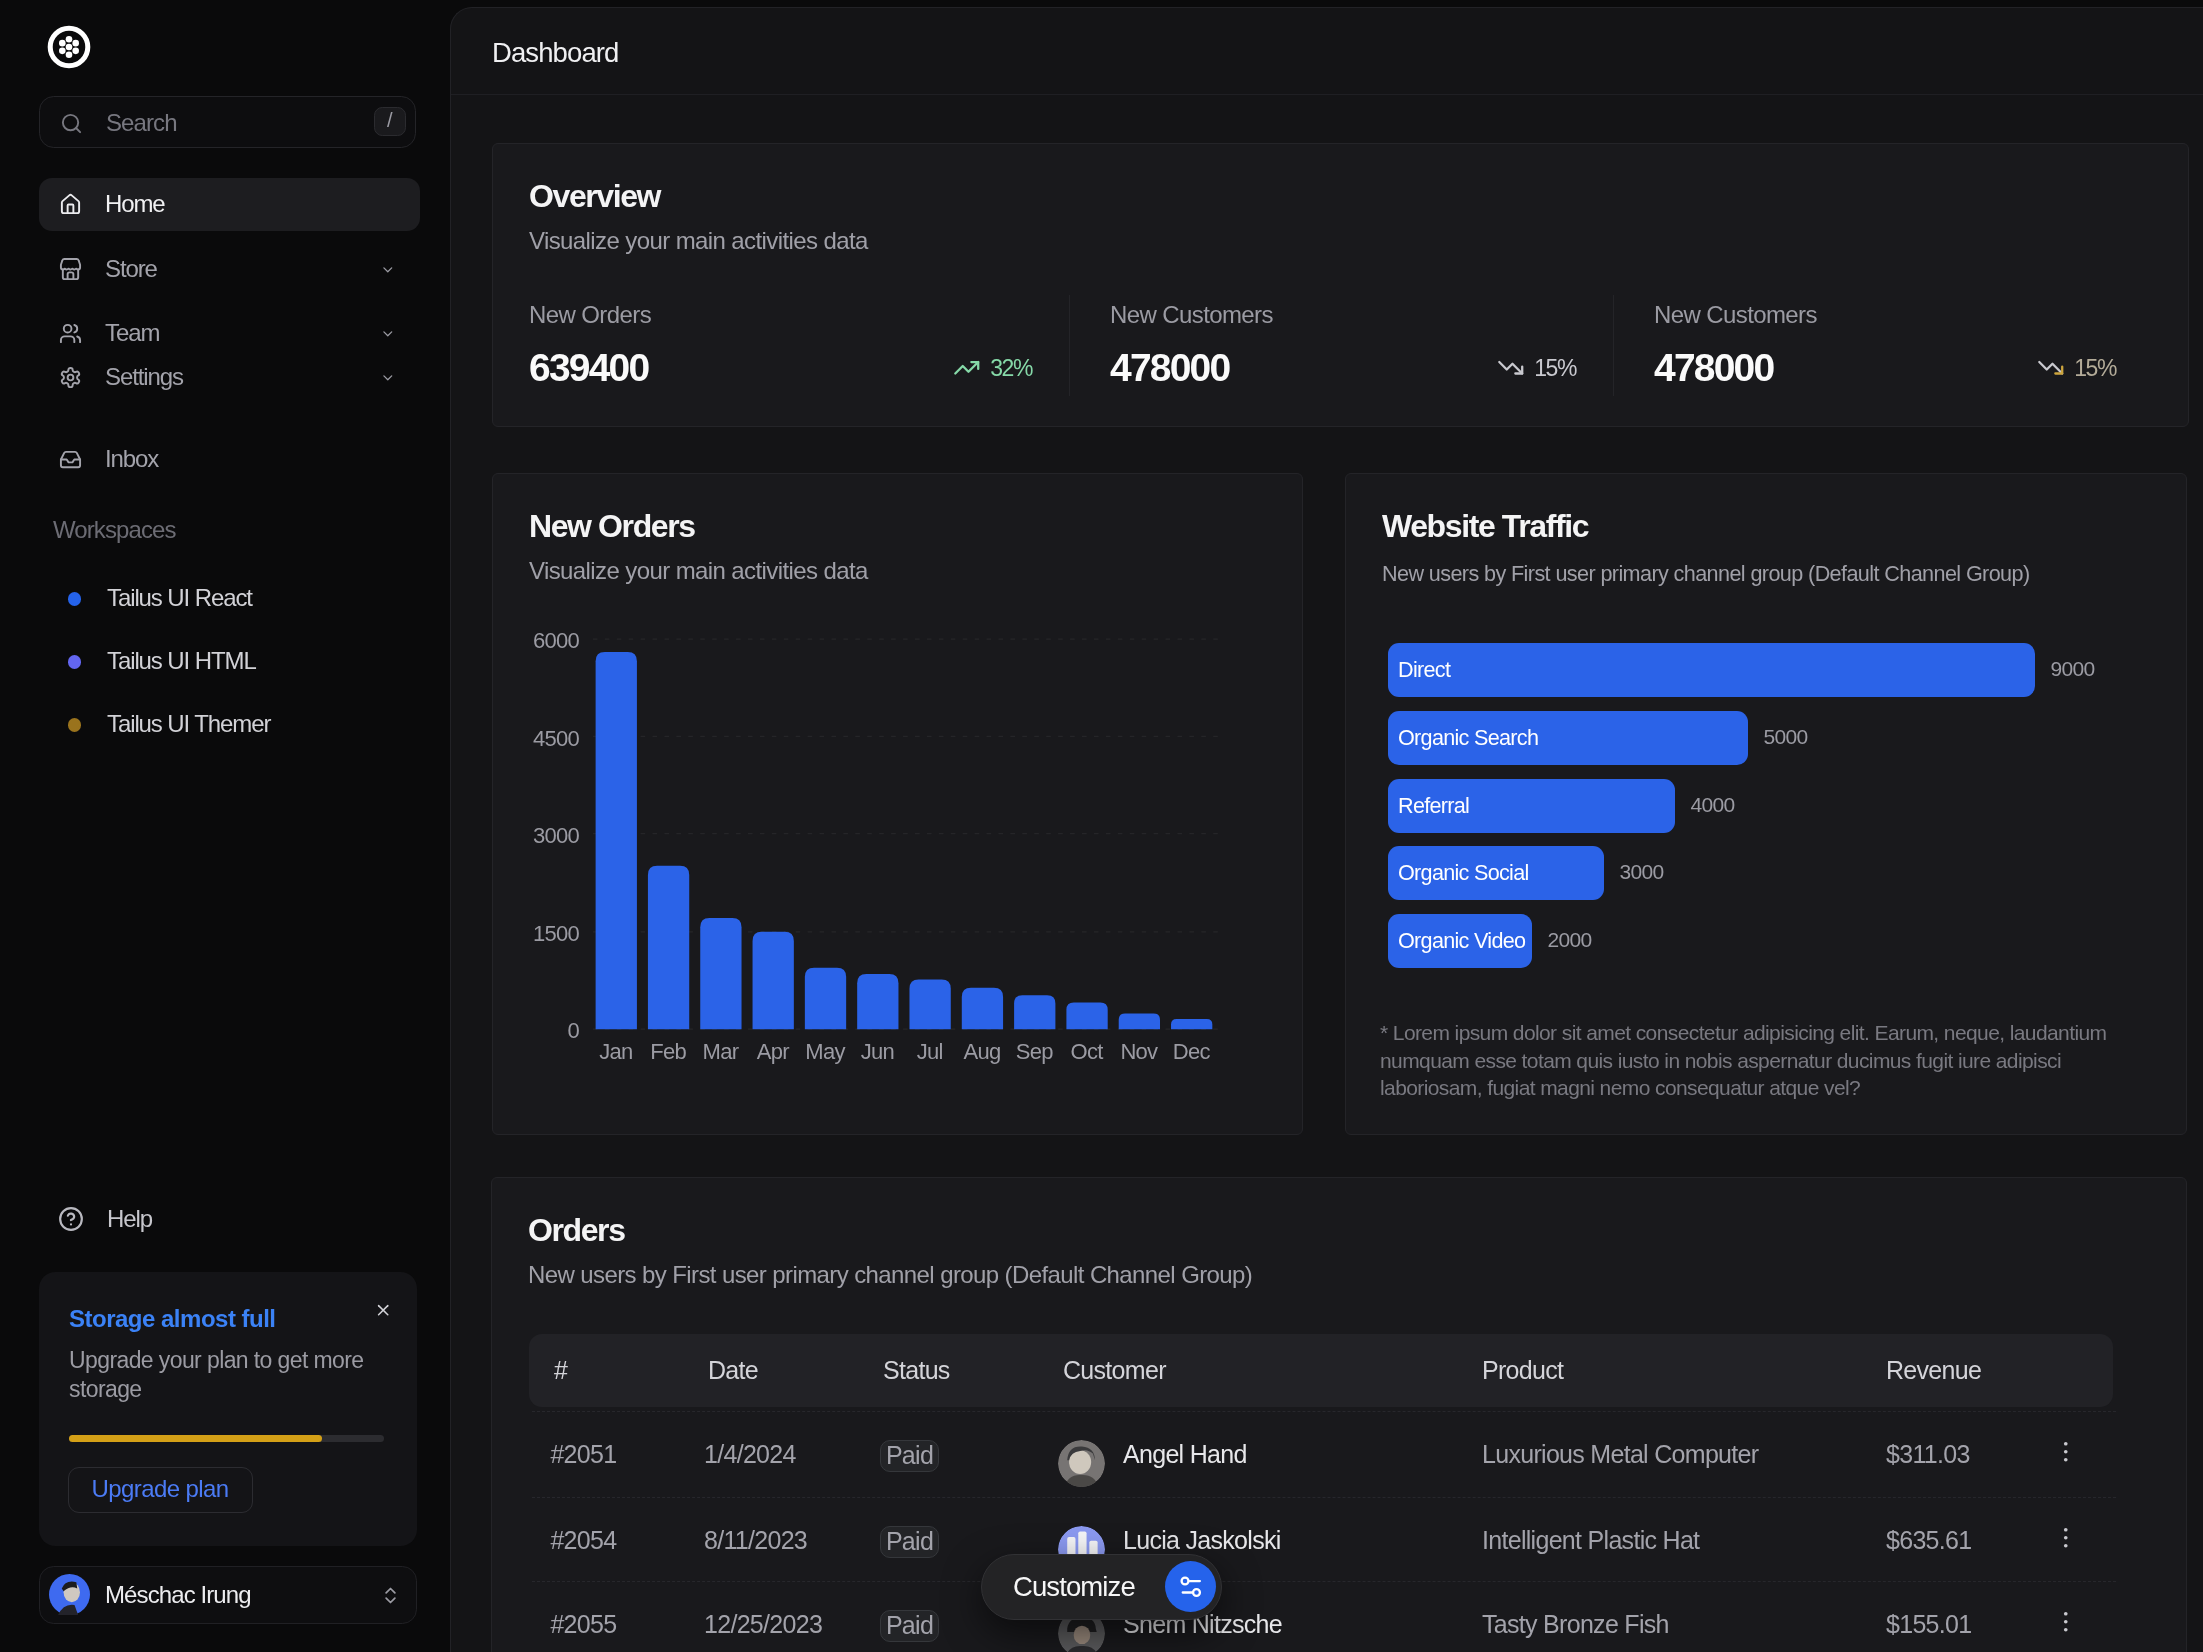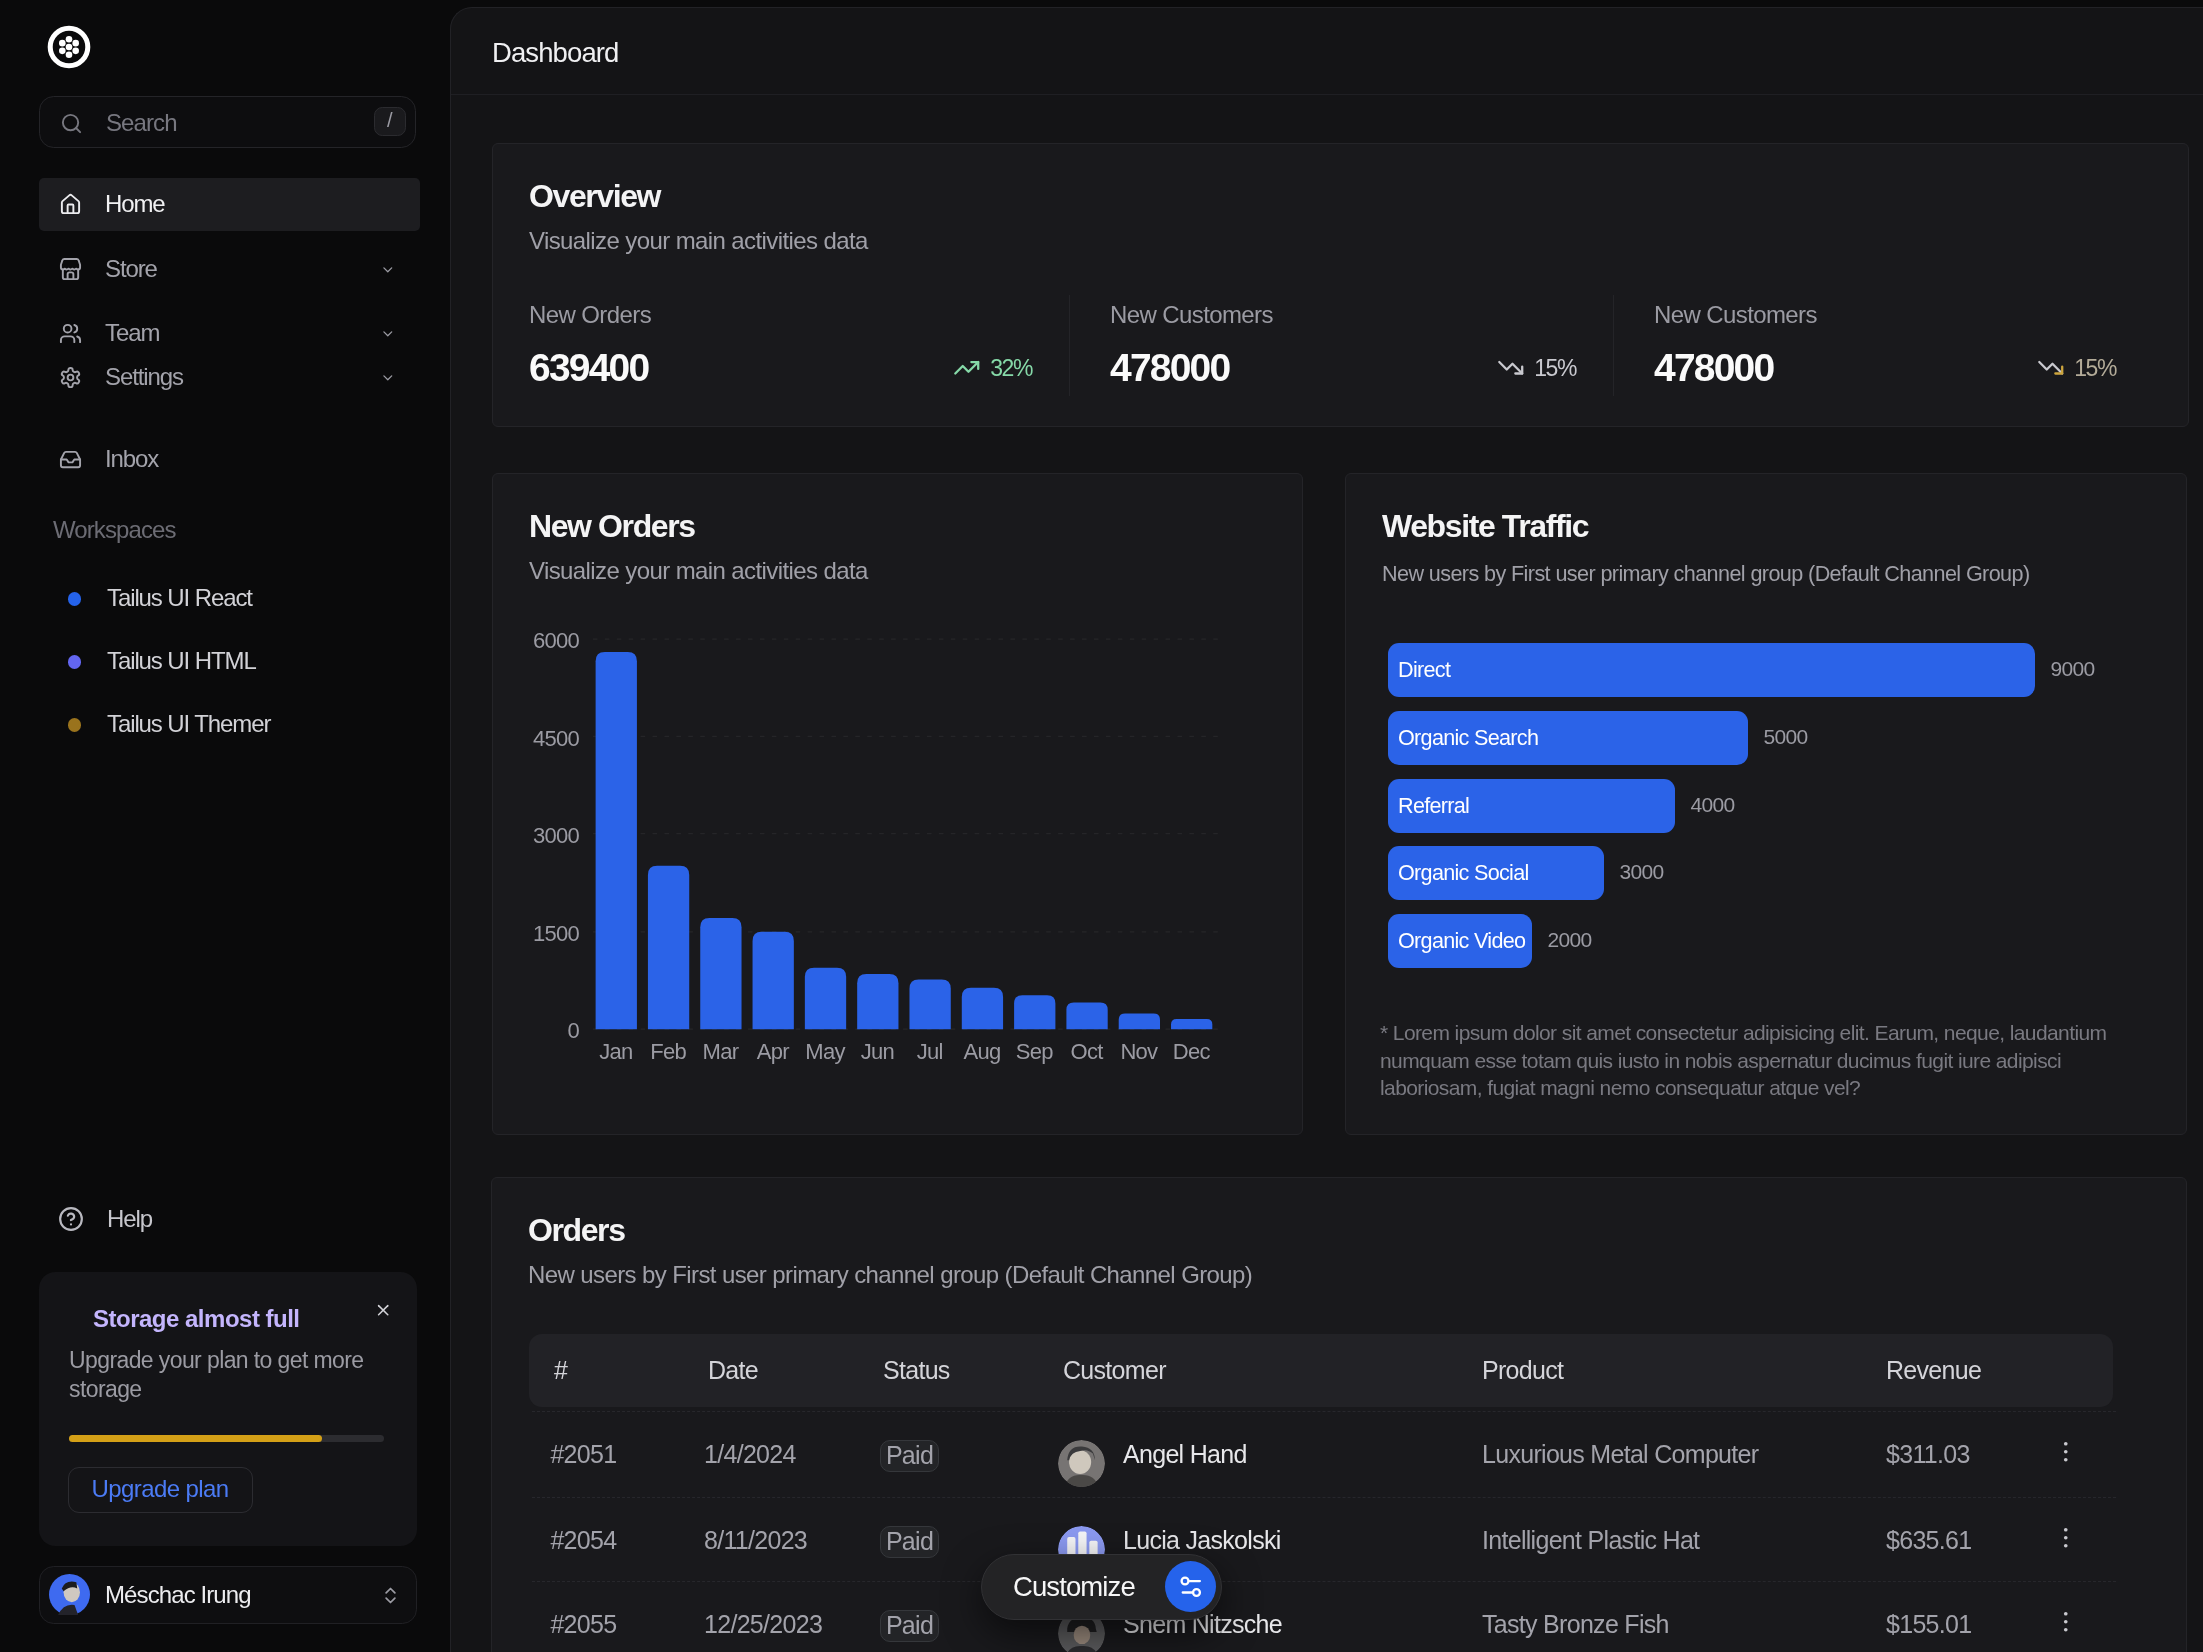--- a/index.html
+++ b/index.html
@@ -18,39 +18,39 @@
   position:absolute; left:39px; top:96px; width:377px; height:52px;
   border:1.8px solid #242428; border-radius:14.7px; background:#0d0d0f;
 }
 #search .sicon { position:absolute; left:20px; top:14.7px; }
 #search .ph { position:absolute; left:66px; top:12px; font-size:24px; letter-spacing:-0.9px; color:#77777f; }
 #search .slash {
   position:absolute; right:9.2px; top:10px; width:32px; height:28.5px;
   background:#1a1a1d; border:1.8px solid #2b2b2f; border-radius:8.3px;
   color:#9b9ba3; font-size:20px; text-align:center; line-height:25px;
 }
-.nav-item { position:absolute; left:39px; width:381px; height:53px; border-radius:5px; }
+.nav-item { position:absolute; left:39px; width:381px; height:53px; border-radius:13px; }
 .nav-item.active { background:#1d1d20; }
 .nav-item .nicon { position:absolute; left:20px; top:14.7px; }
 .nav-item .nlabel { position:absolute; left:66px; top:12px; font-size:24px; letter-spacing:-1.1px; color:#a3a3ab; }
 .nav-item.active .nlabel { color:#f1f1f3; }
 .nav-item .chev { position:absolute; right:24px; top:19px; }
 .ws-label { position:absolute; left:53px; top:516px; font-size:24px; letter-spacing:-0.9px; color:#6c6c74; }
 .ws-item { position:absolute; left:39px; width:381px; height:53px; }
 .ws-item .dot { position:absolute; left:28.5px; top:20px; width:13.8px; height:13.8px; border-radius:50%; }
 .ws-item .wlabel { position:absolute; left:68px; top:12px; font-size:24px; letter-spacing:-1.1px; color:#d2d2d7; }
 #help { position:absolute; left:39px; top:1193px; width:381px; height:53px; }
 #help .nicon { position:absolute; left:19px; top:13px; }
 #help .nlabel { position:absolute; left:68px; top:12px; font-size:24px; letter-spacing:-1.1px; color:#c7c7cd; }
 
 #storage {
   position:absolute; left:39px; top:1272px; width:378px; height:274px;
   background:#141417; border-radius:16.5px;
 }
-#storage .st-title { position:absolute; left:30px; top:33px; font-size:24px; letter-spacing:-0.5px; font-weight:bold; color:#c4b5fd;margin-left:24px; }
+#storage .st-title { position:absolute; left:30px; top:33px; font-size:24px; letter-spacing:-0.5px; font-weight:bold; color:#3b82f6; }
 #storage .st-x { position:absolute; right:25px; top:28.5px; }
 #storage .st-p { position:absolute; left:30px; top:74px; font-size:23px; letter-spacing:-0.6px; line-height:29px; color:#9b9ba3; white-space:nowrap; }
 #storage .track { position:absolute; left:30px; top:163px; width:315px; height:7.3px; border-radius:3.7px; background:#2c2c30; }
 #storage .fill { position:absolute; left:0; top:0; width:253px; height:7.3px; border-radius:3.7px; background:#d4a017; }
 #storage .st-btn {
   position:absolute; left:28.5px; top:195px; width:185px; height:46px;
   border:1.8px solid #2c2c31; border-radius:11px;
   color:#4b7bf5; font-size:24px; letter-spacing:-0.6px; text-align:center; line-height:42px;
 }
 #user {

